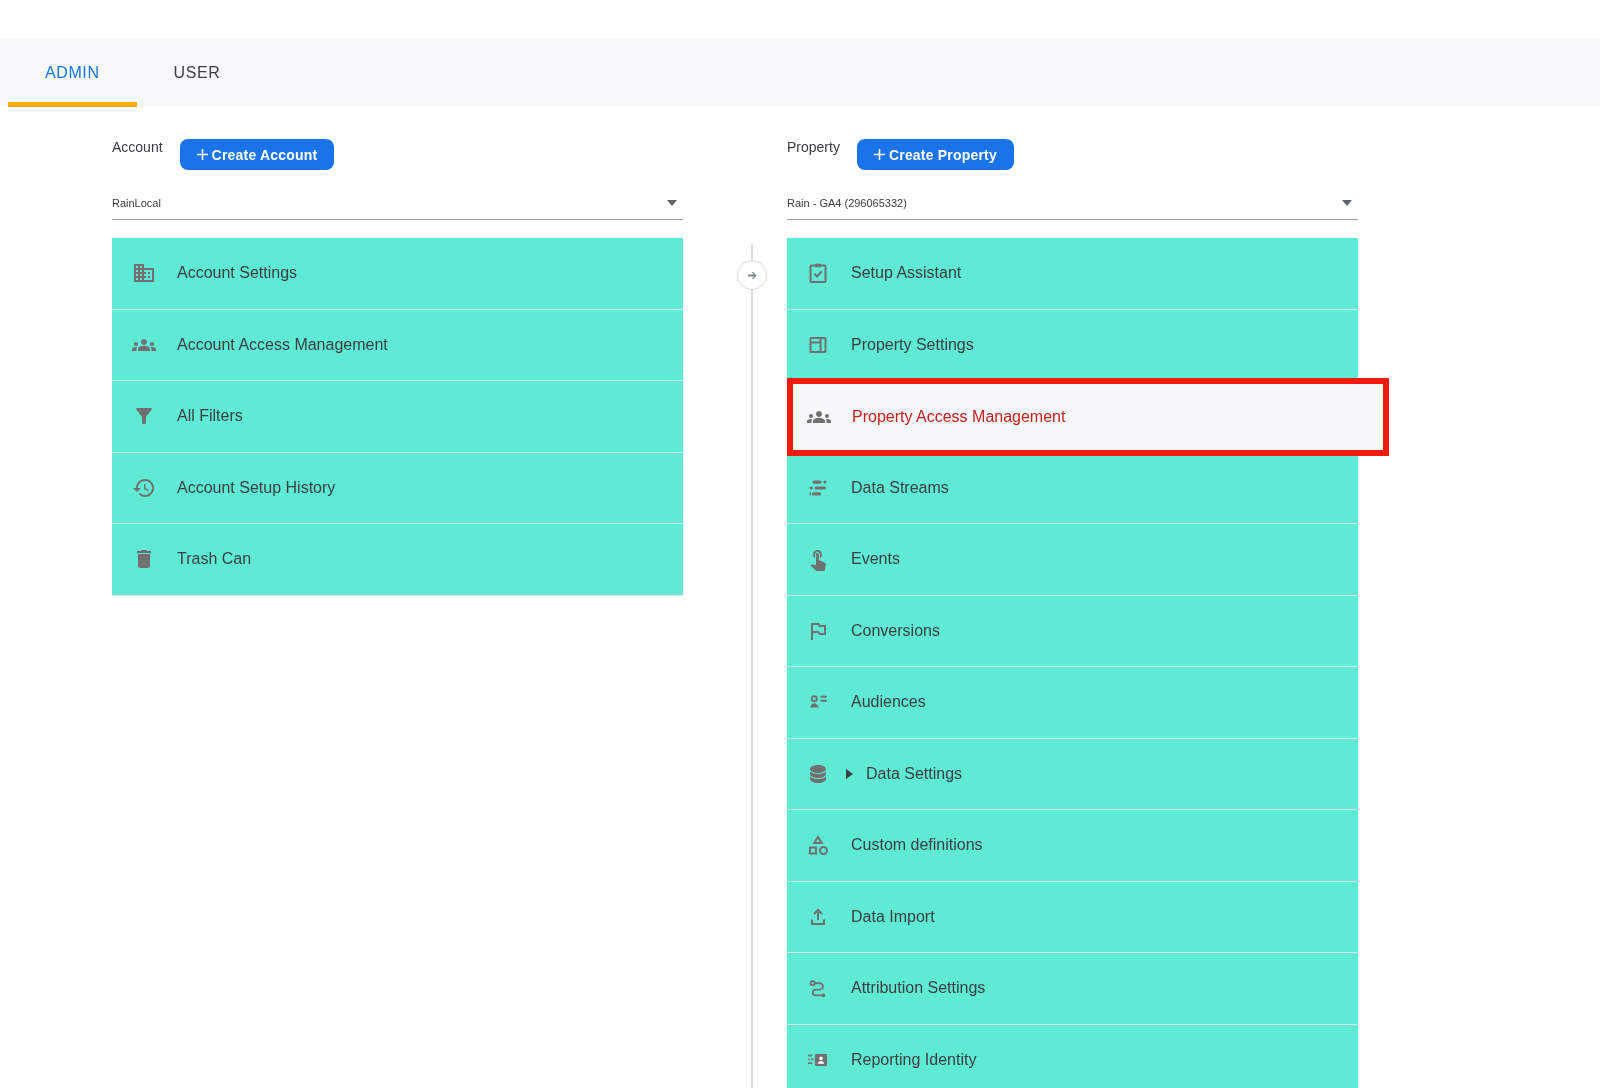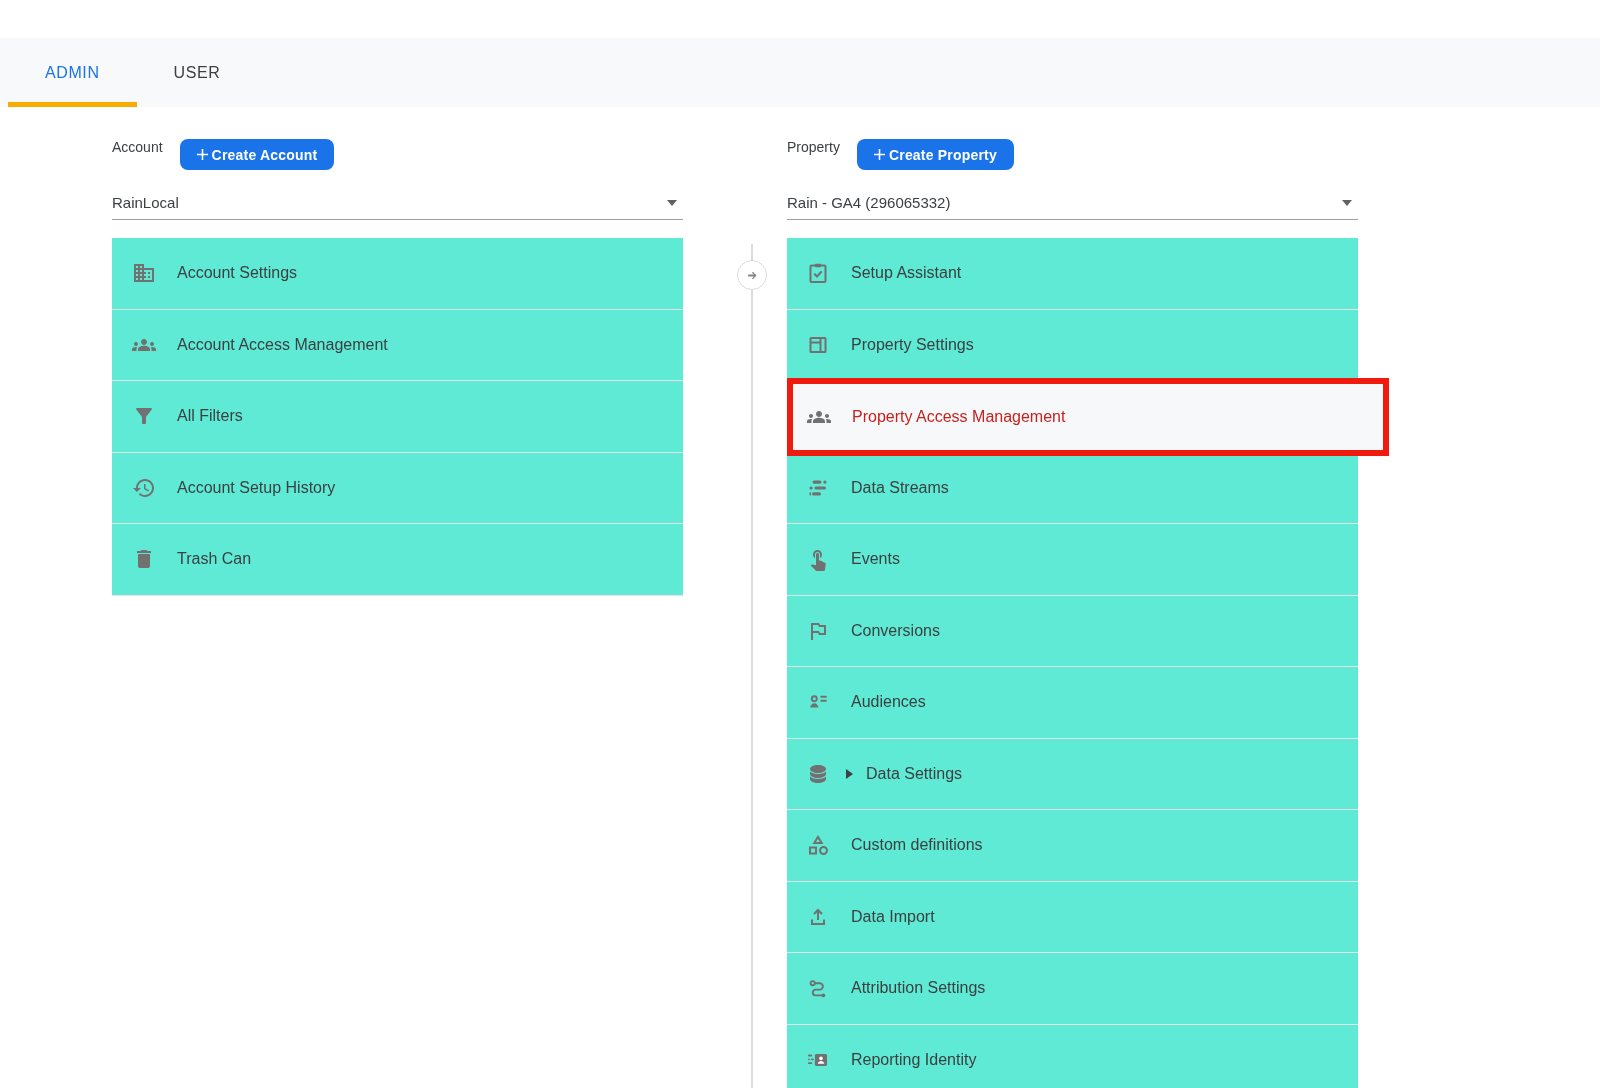--- a/index.html
+++ b/index.html
@@ -21,21 +21,21 @@
 
   .panel-header { position:absolute; top:32px; left:0; display:flex; align-items:flex-start; height:31px; }
   .panel-label { font-size:14px; color:#3c4043; margin-right:17px; }
   .create-btn { height:31px; background:#1a73e8; color:#fff; border:none; border-radius:8px;
         display:flex; align-items:center; padding:0 17px 0 13px; font-size:14px; font-weight:bold;
         font-family:inherit; letter-spacing:.2px; cursor:pointer; }
   .create-btn svg { display:block; }
 
   .selector { position:absolute; top:79px; left:0; right:0; height:34px; border-bottom:1px solid #9aa0a6;
         display:flex; align-items:center; justify-content:space-between; cursor:pointer; }
-  .selector-value { font-size:15px; color:#3c4043; }
+  .selector-value { font-size:11px; color:#3c4043; }
   .caret { width:0; height:0; border-left:5.5px solid transparent; border-right:5.5px solid transparent;
         border-top:6.5px solid #5f6368; margin-right:6px; }
 
   .menu { position:absolute; top:131px; left:0; right:0; }
   .row { height:71.5px; display:flex; align-items:center; gap:21px; padding-left:20px;
         border-bottom:1px solid #e4e4e4; cursor:pointer; background:#5eead4; }
   .row .label { font-size:16px; color:#3c4043; }
   .row svg { flex:0 0 auto; color:#717171; display:block; }
   .col-right .row { padding-left:19px; }
 

